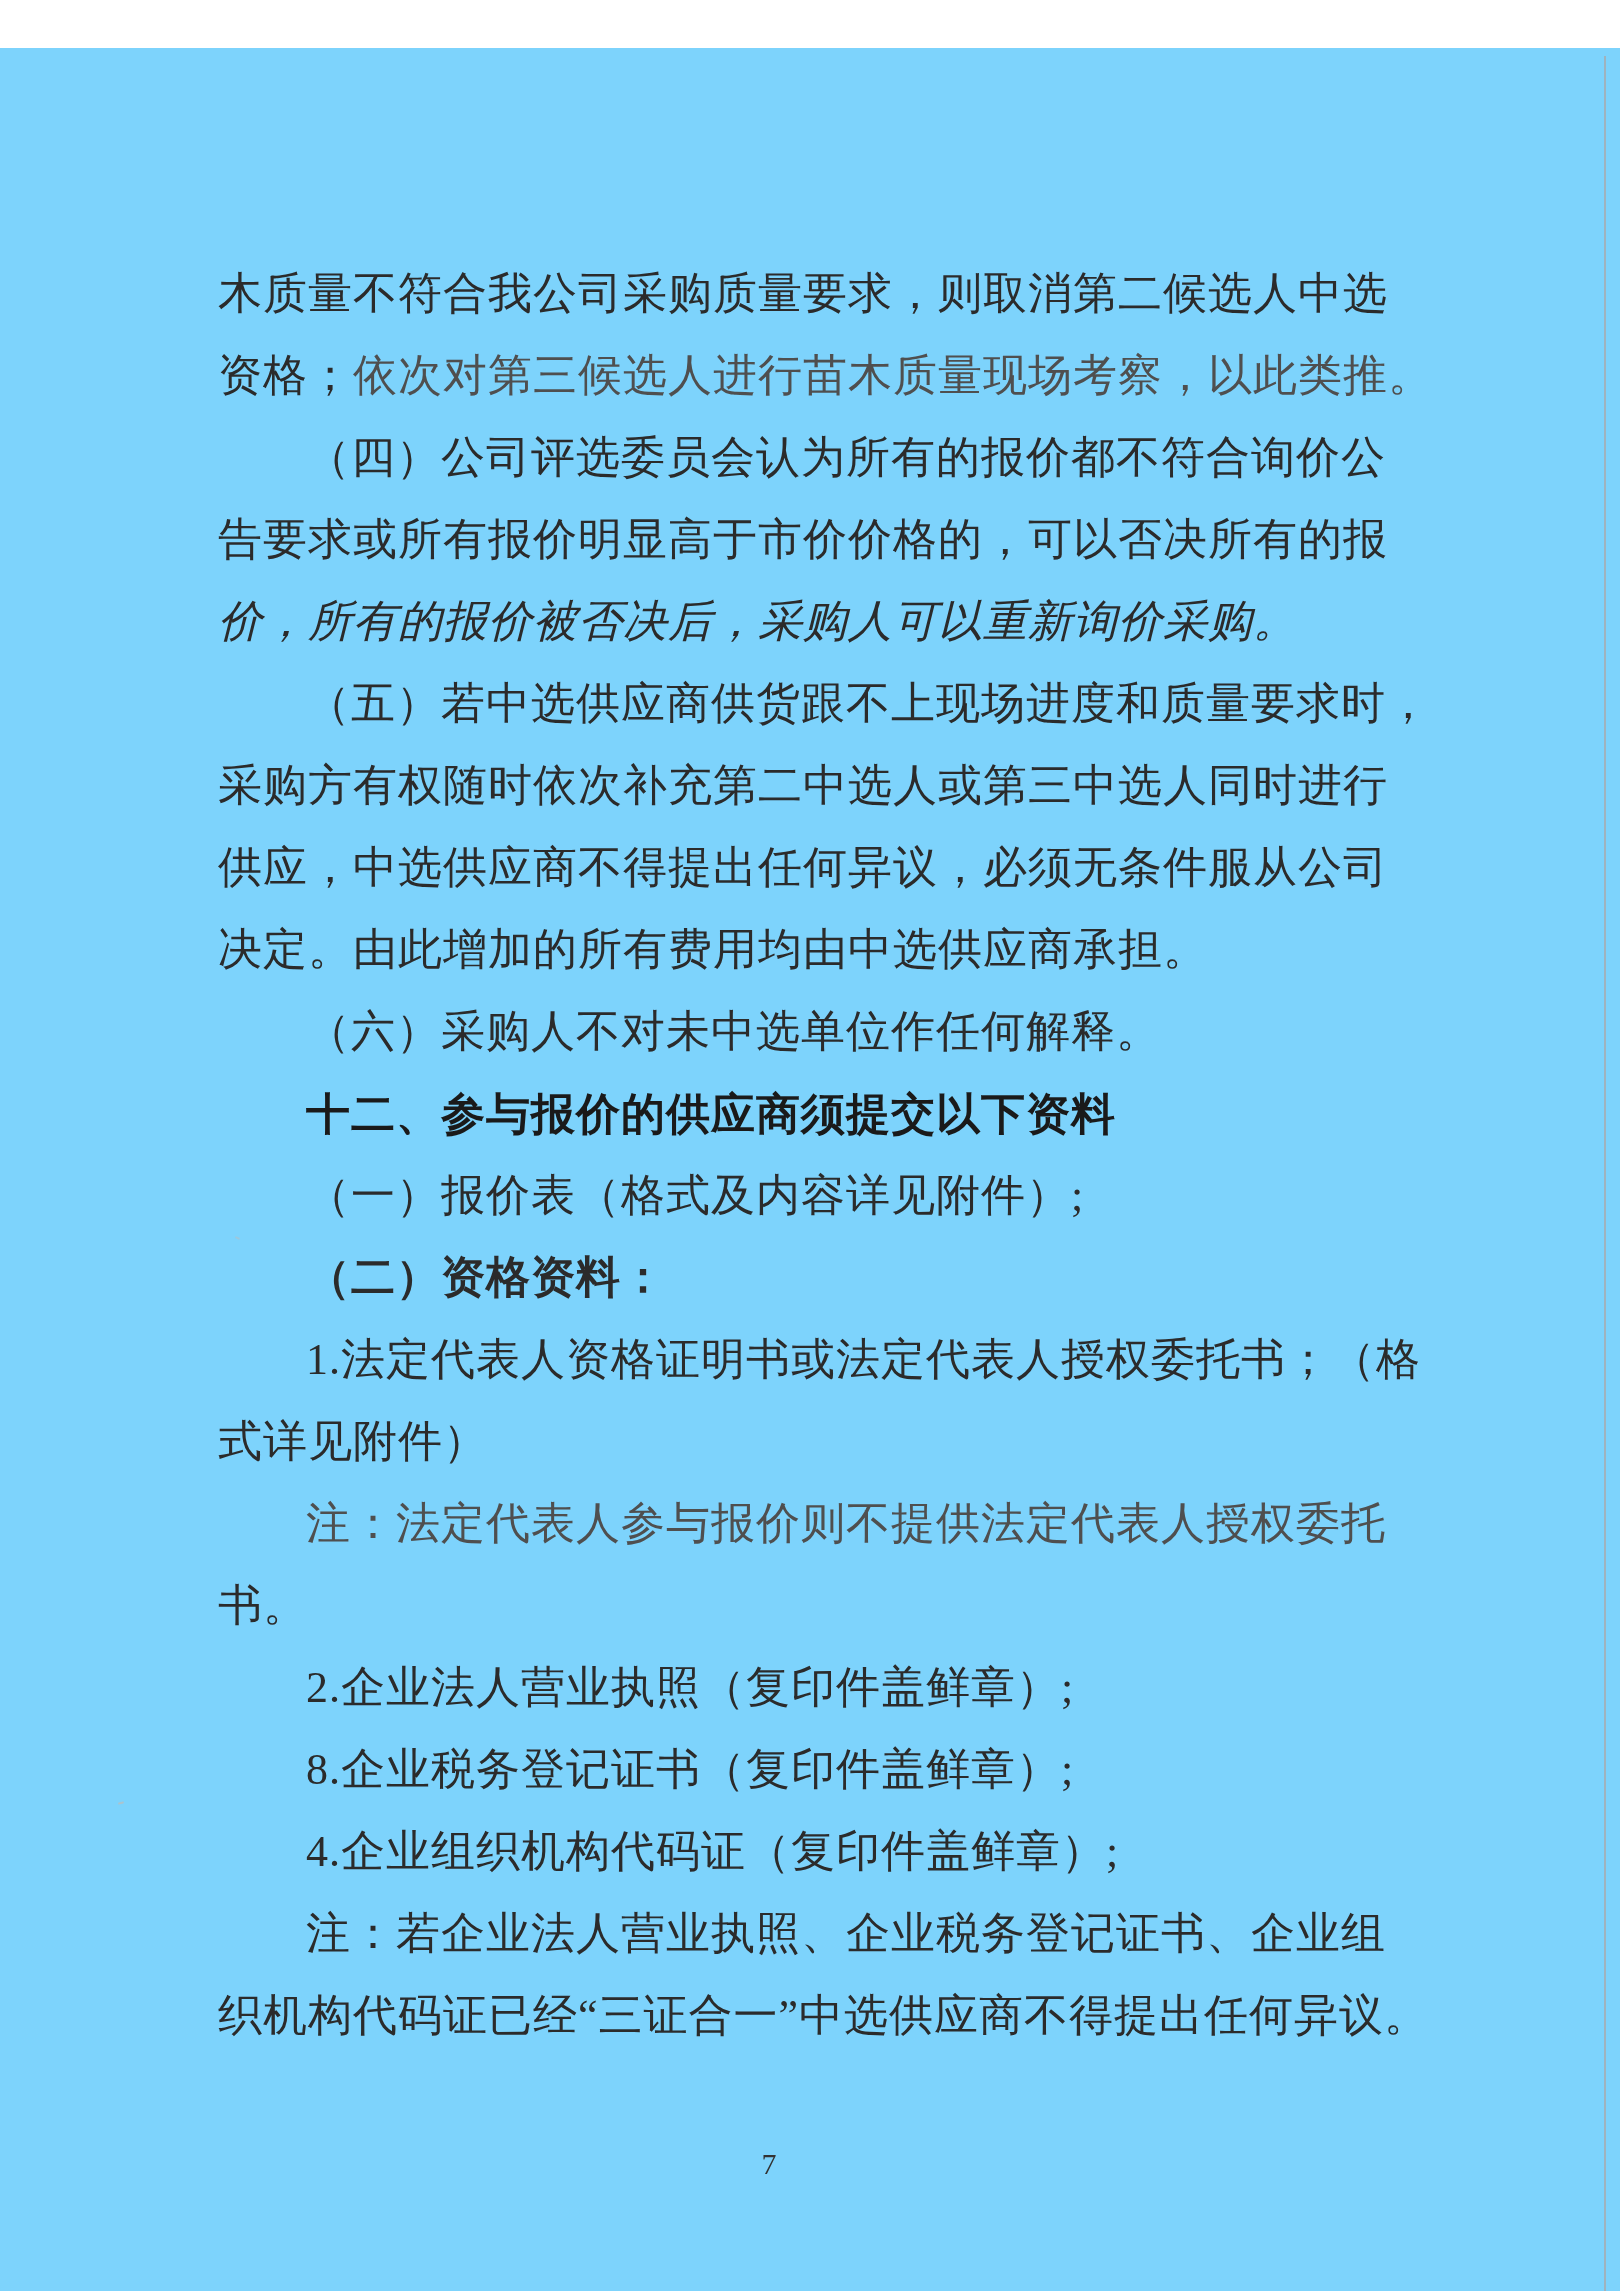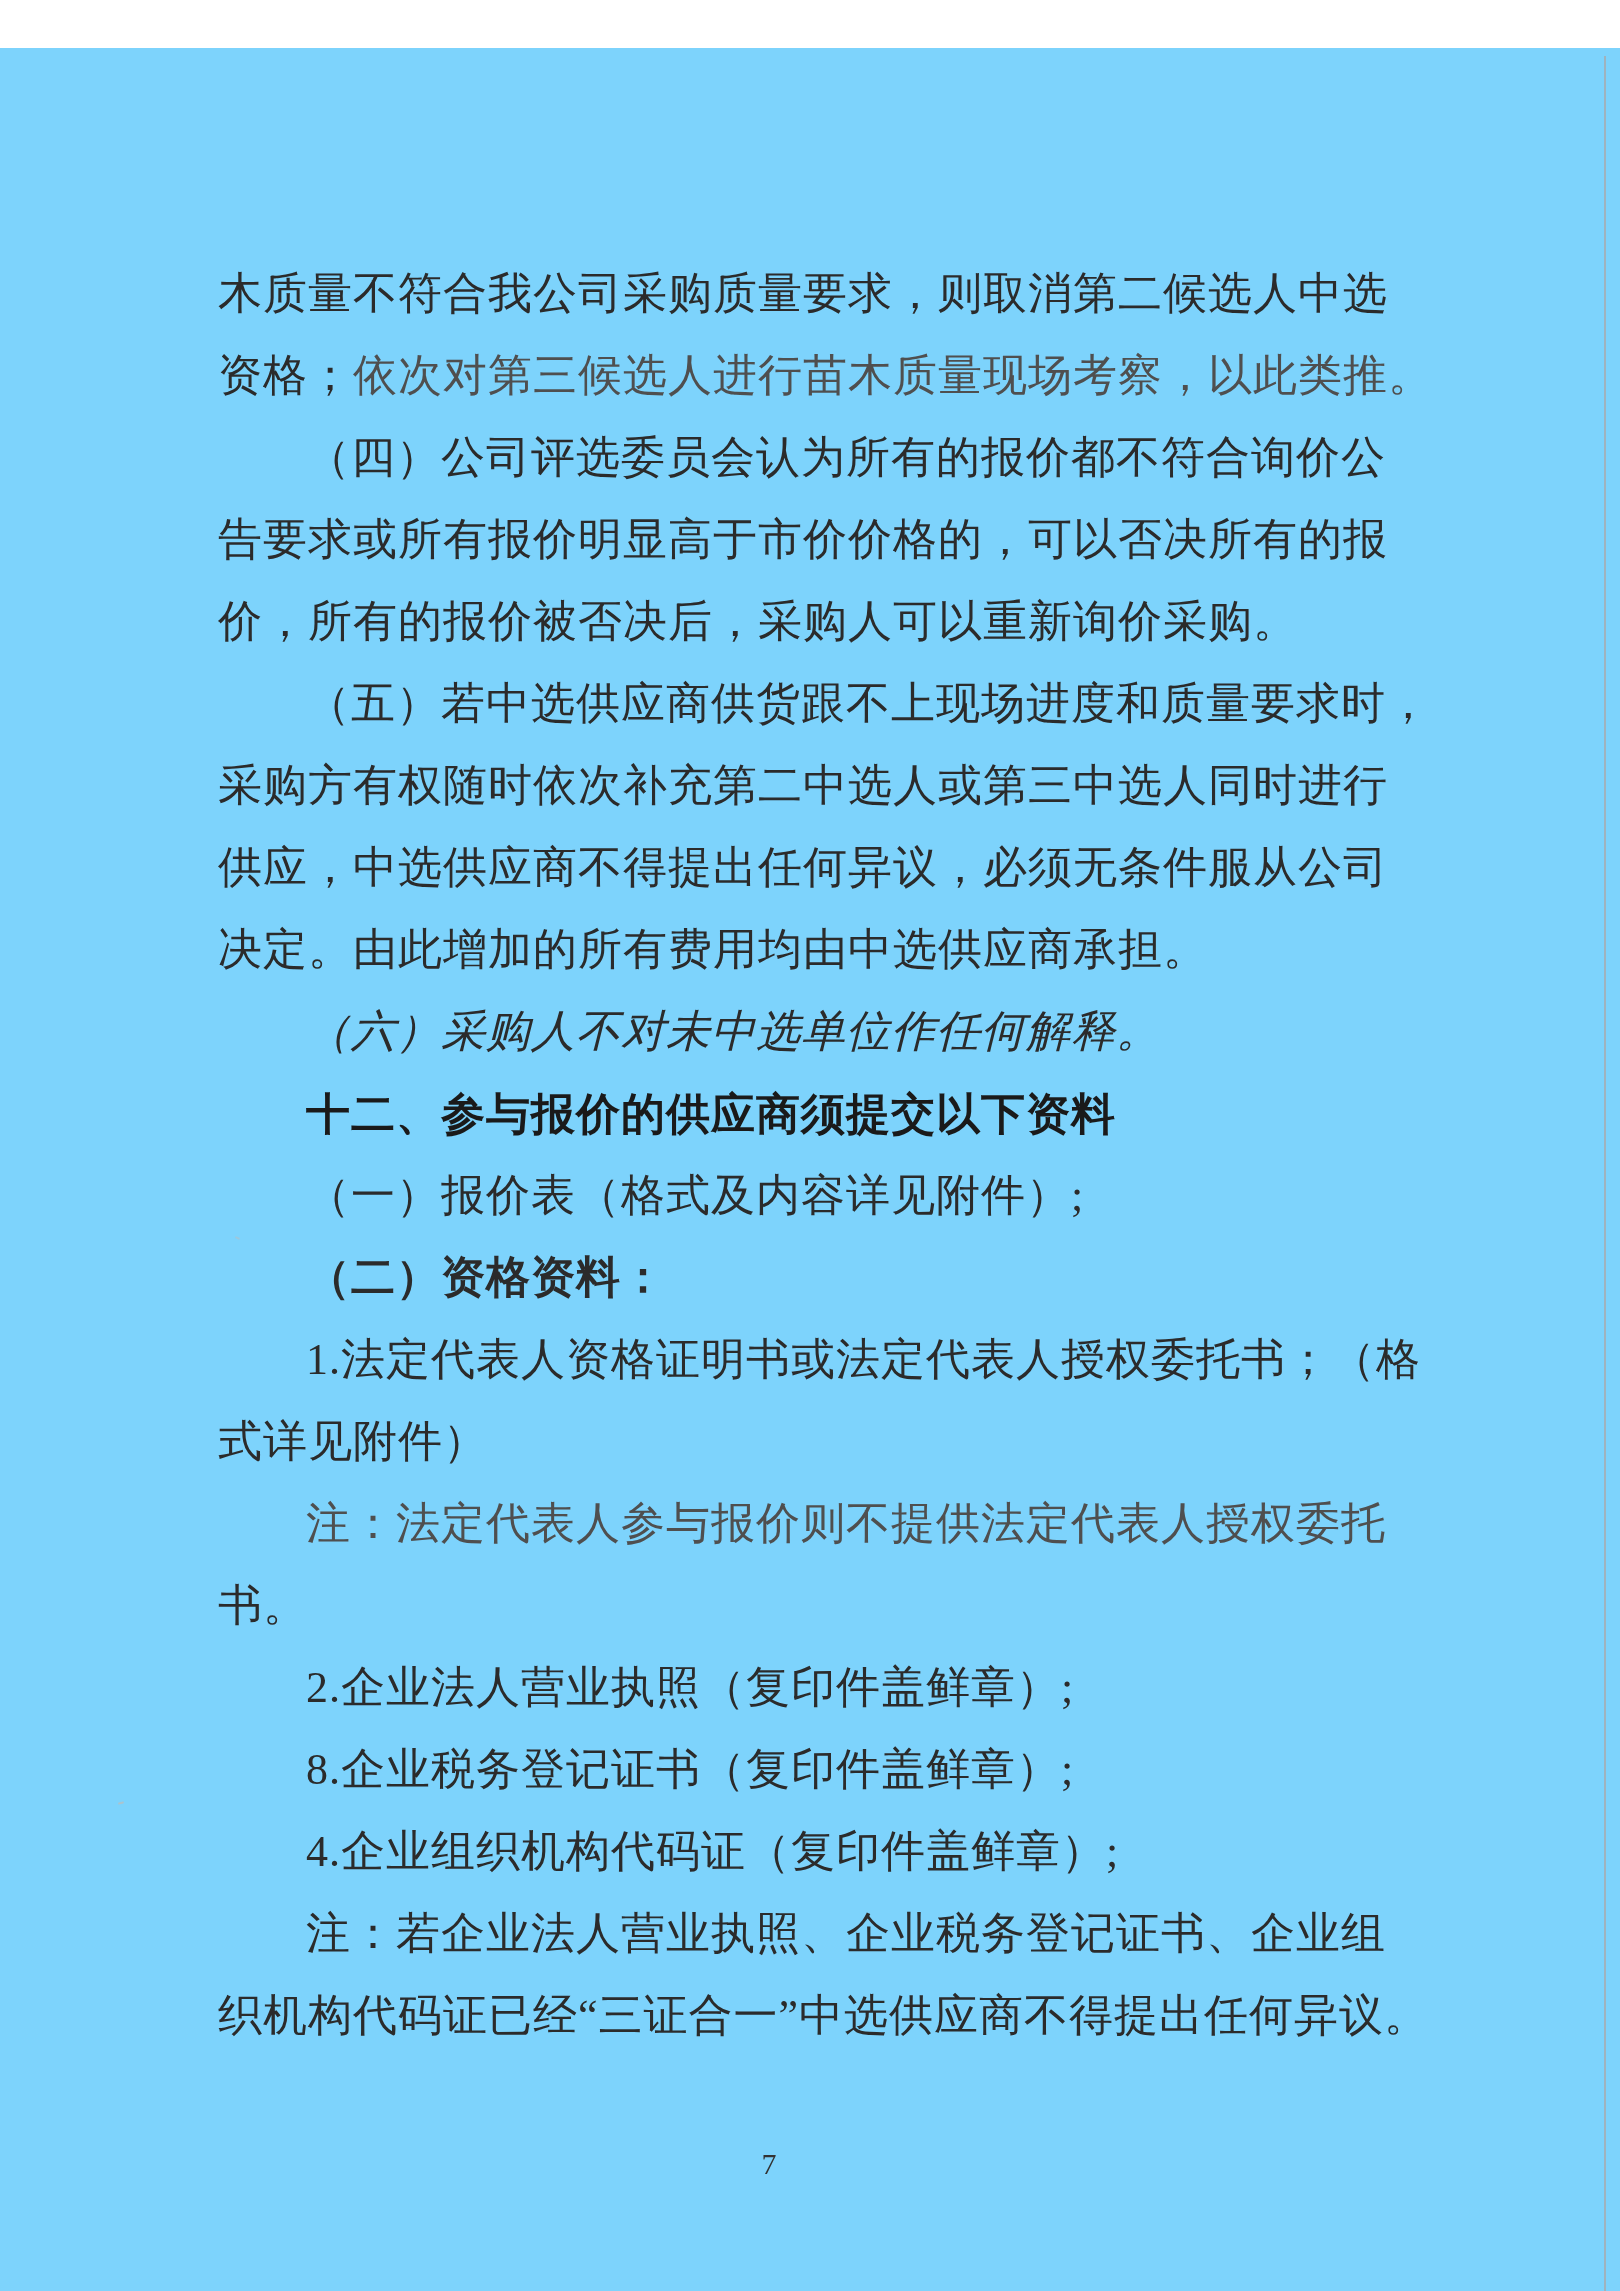--- a/index.html
+++ b/index.html
@@ -71,26 +71,26 @@
 <div class="sheet" style="background: #7dd3fc; margin-top: 48px;">
   <div class="scan-line" style="background: rgb(164, 173, 179);"></div>
   <div class="speckle s1"></div>
   <div class="speckle s2"></div>
 
   <div class="text-block">
       <div class="line"><span style="color: rgb(43, 43, 43);">木质量不符合我公司采购质量要求，则取消第二候选人中选</span></div>
       <div class="line"><span style="color: rgb(43, 43, 43);">资格；</span><span style="color: rgb(79, 79, 79);">依次对第三候选人进行苗木质量现场考察，以此类推。</span></div>
       <div class="line indent"><span style="color: rgb(43, 43, 43);">（四）公司评选委员会认为所有的报价都不符合询价公</span></div>
       <div class="line"><span style="color: rgb(43, 43, 43); text-align: right;">告要求或所有报价明显高于市价价格的，可以否决所有的报</span></div>
-      <div class="line"><span style="color: rgb(43, 43, 43);">价，所有的报价被否决后，采购人可以重新询价采购。</span></div>
+      <div class="line"><span style="color: rgb(43, 43, 43); font-style: italic;">价，所有的报价被否决后，采购人可以重新询价采购。</span></div>
       <div class="line indent"><span style="color: rgb(43, 43, 43);">（五）若中选供应商供货跟不上现场进度和质量要求时，</span></div>
       <div class="line"><span style="color: rgb(43, 43, 43);">采购方有权随时依次补充第二中选人或第三中选人同时进行</span></div>
       <div class="line"><span style="color: rgb(43, 43, 43);">供应，中选供应商不得提出任何异议，必须无条件服从公司</span></div>
       <div class="line"><span style="color: rgb(43, 43, 43);">决定。由此增加的所有费用均由中选供应商承担。</span></div>
-      <div class="line indent"><span style="color: rgb(43, 43, 43); font-style: italic;">（六）采购人不对未中选单位作任何解释。</span></div>
+      <div class="line indent"><span style="color: rgb(43, 43, 43);">（六）采购人不对未中选单位作任何解释。</span></div>
       <div class="line indent heading"><span style="color: rgb(26, 26, 26);">十二、参与报价的供应商须提交以下资料</span></div>
       <div class="line indent"><span style="color: rgb(43, 43, 43);">（一）报价表（格式及内容详见附件）;</span></div>
       <div class="line indent"><span style="color: rgb(43, 43, 43); font-weight: bold;">（二）资格资料：</span></div>
       <div class="line indent"><span style="color: rgb(43, 43, 43);">1.法定代表人资格证明书或法定代表人授权委托书；（格</span></div>
       <div class="line"><span style="color: rgb(43, 43, 43);">式详见附件）</span></div>
       <div class="line indent"><span style="color: rgb(79, 79, 79);">注：法定代表人参与报价则不提供法定代表人授权委托</span></div>
       <div class="line"><span style="color: rgb(43, 43, 43);">书。</span></div>
       <div class="line indent"><span style="color: rgb(43, 43, 43);">2.企业法人营业执照（复印件盖鲜章）;</span></div>
       <div class="line indent"><span style="color: rgb(43, 43, 43);">8.企业税务登记证书（复印件盖鲜章）;</span></div>
       <div class="line indent"><span style="color: rgb(43, 43, 43);">4.企业组织机构代码证（复印件盖鲜章）;</span></div>

